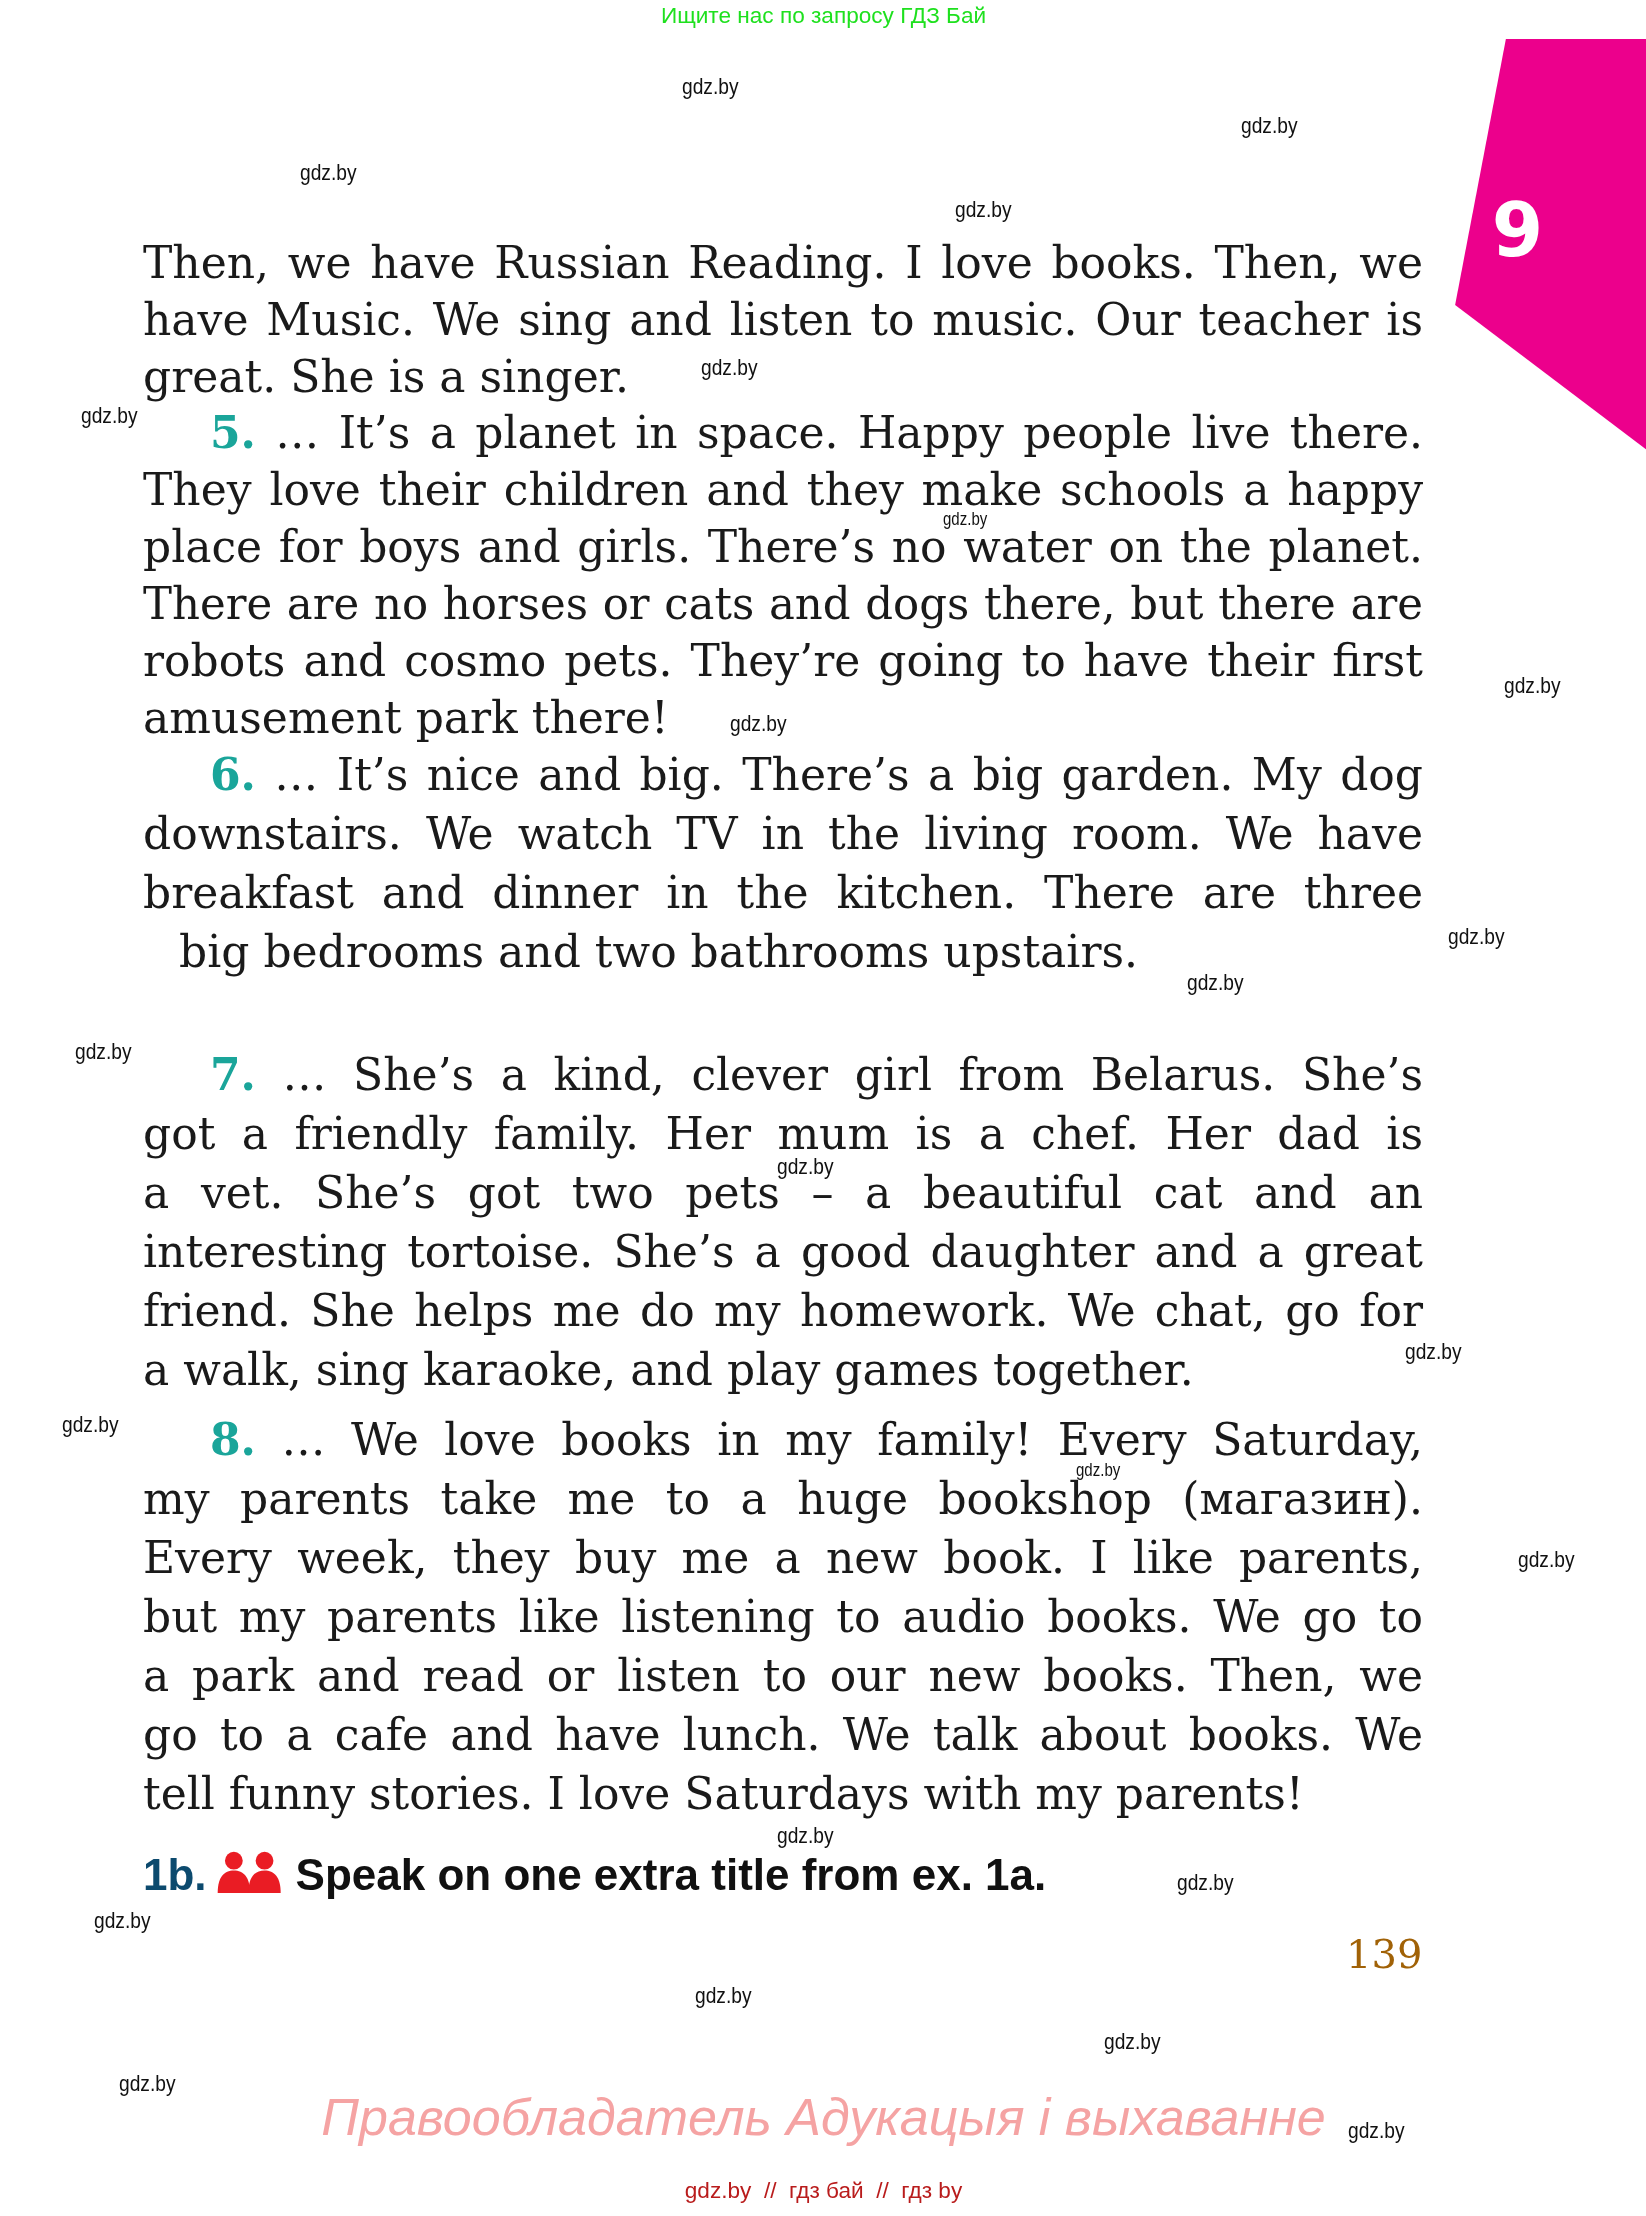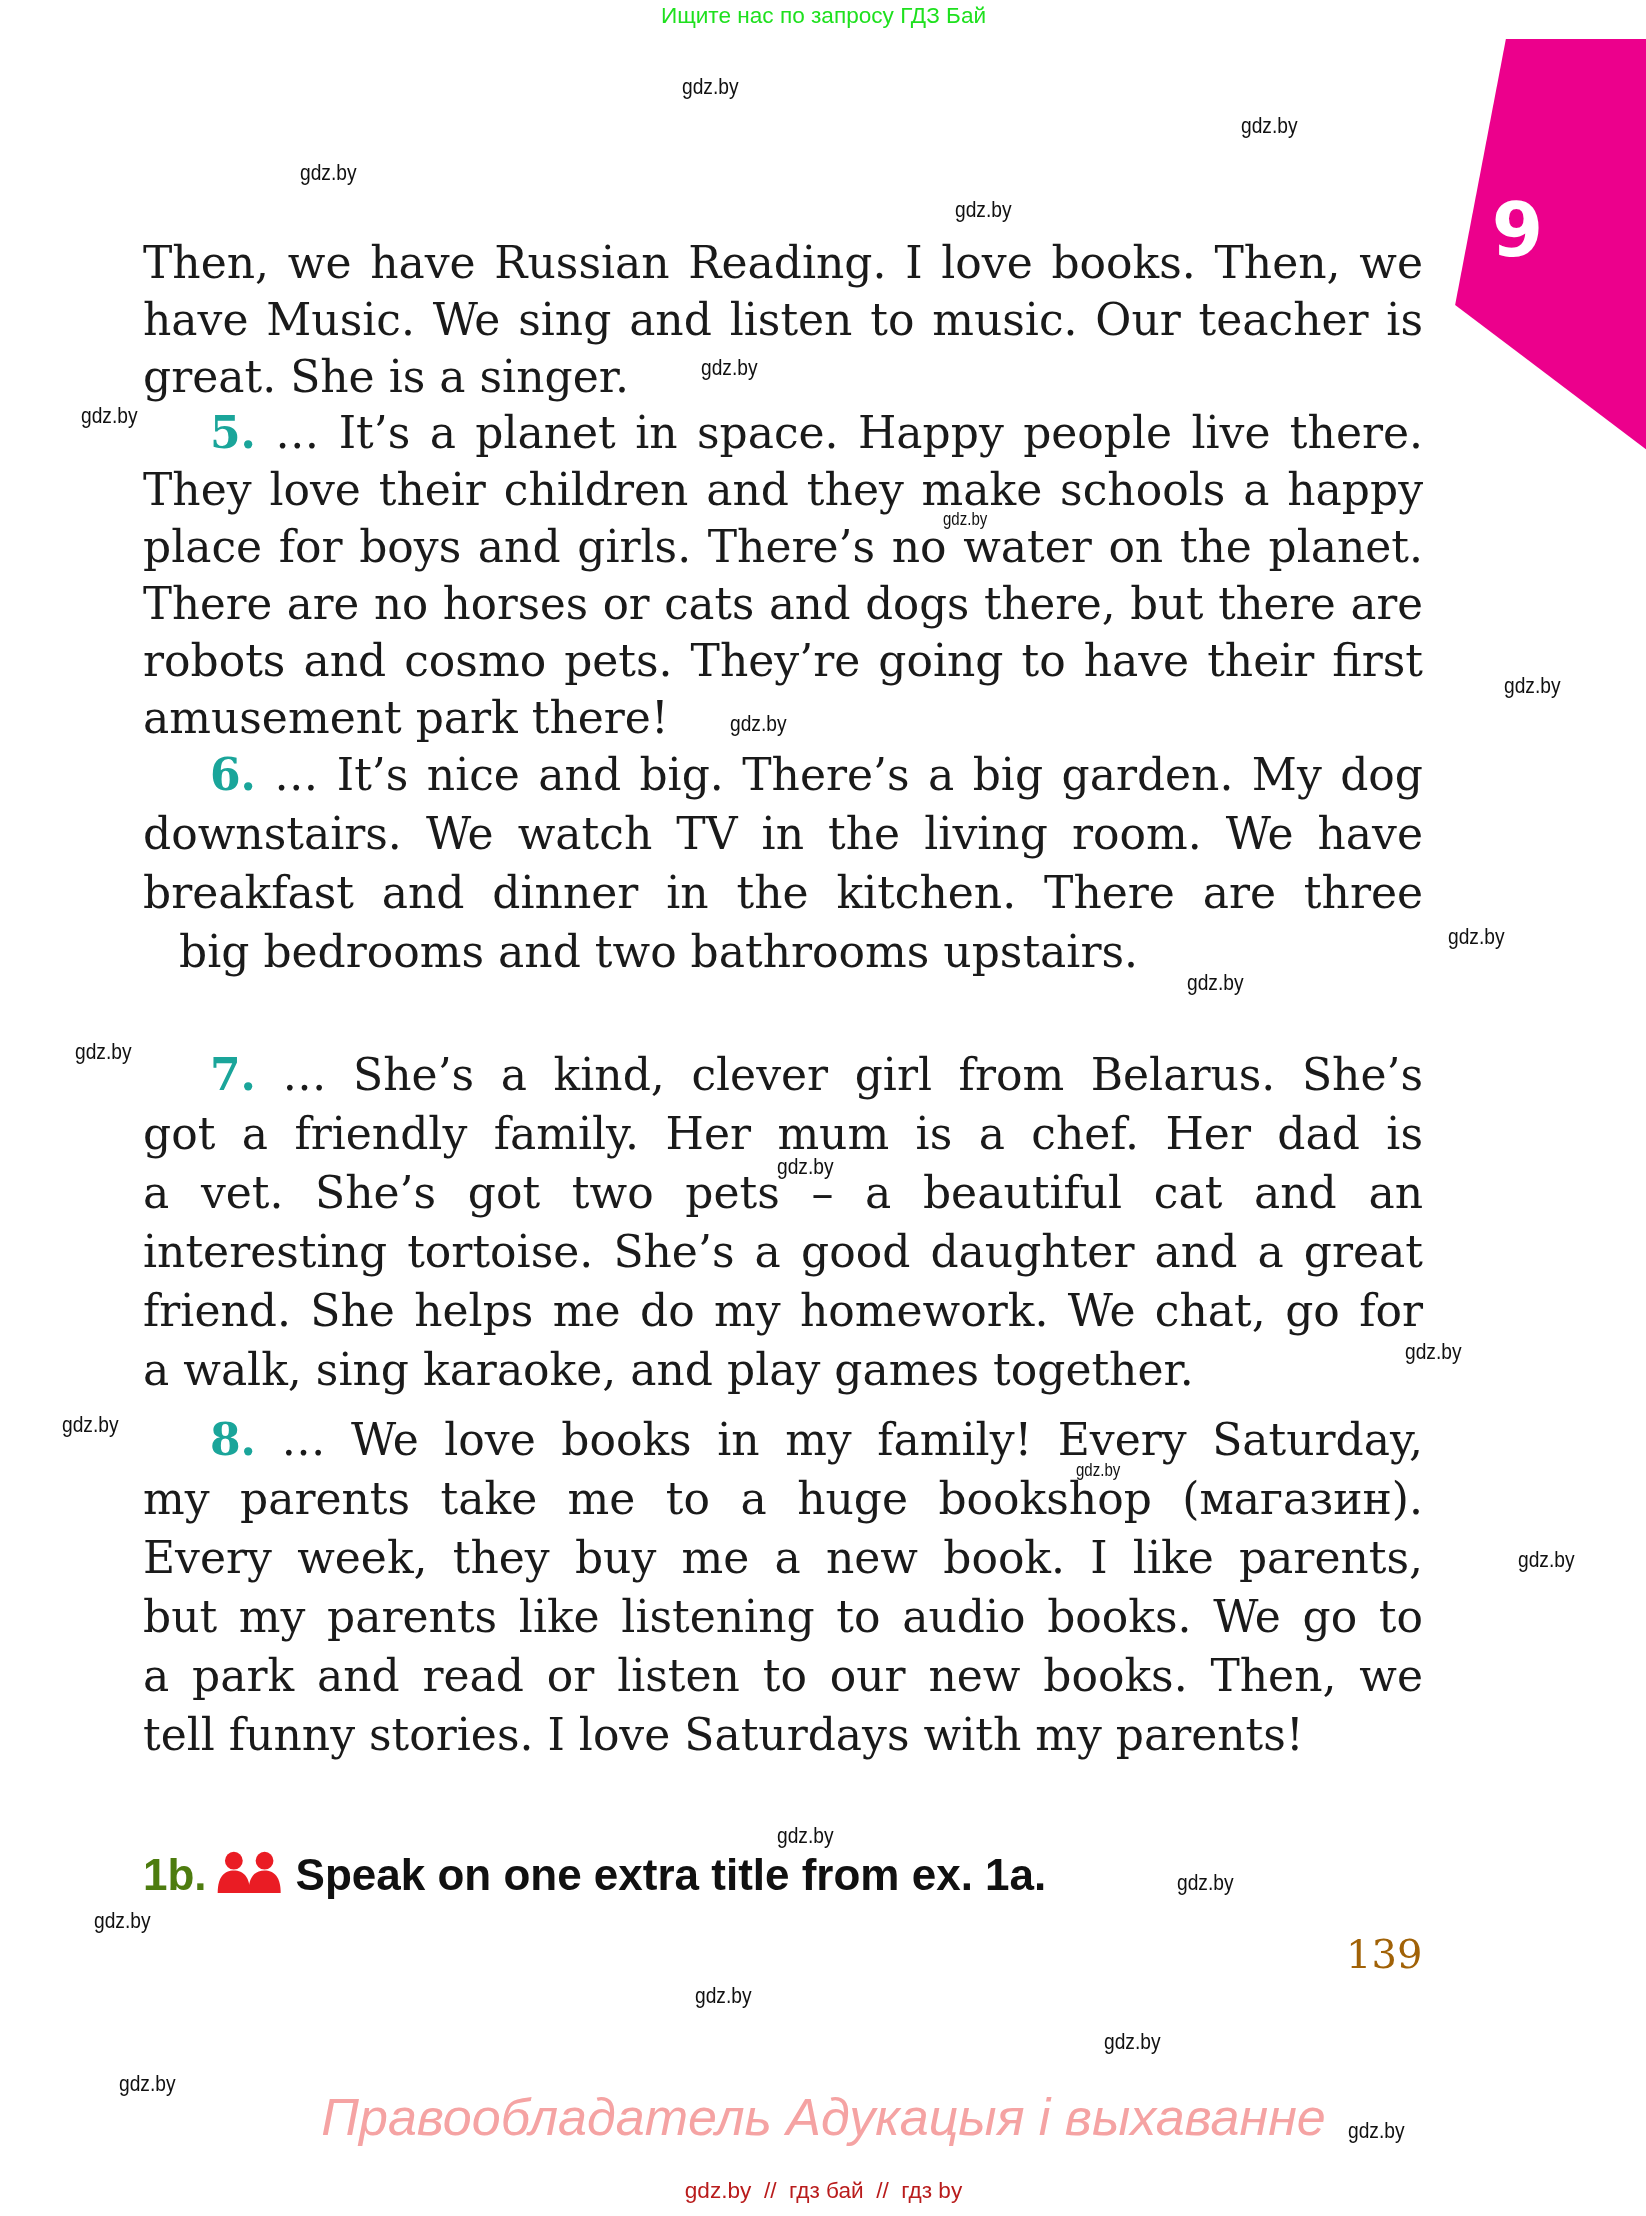--- a/index.html
+++ b/index.html
@@ -32,21 +32,21 @@
     text-align:justify; text-align-last:justify;
     transform-origin:left top;
   }
   .line.last { text-align-last:left; }
   .line.indent { padding-left:67px; }
   .num { color:#1aa59a; font-weight:bold; }
   .task {
     left:143px; top:1850px; white-space:nowrap;
     font-family:"Liberation Sans", sans-serif; font-weight:bold; font-size:44px; color:#111;
   }
-  .task .tnum { color:#4d7c0f; }
+  .task .tnum { color:#0c4a6e; }
   .task .icon { display:inline-block; vertical-align:-3.2px; margin:0 11.3px 0 9.7px; }
   .page-number {
     left:1346px; top:1931px; font-family:"DejaVu Serif", serif; font-size:40px; color:#a16207;
   }
   .copyright {
     left:0; width:1647px; top:2087px; text-align:center;
     font-family:"Liberation Sans", sans-serif; font-style:italic; font-size:52px; color:#f5a3a3;
   }
   .footer-links {
     left:0; width:1647px; top:2178px; text-align:center;
@@ -93,20 +93,21 @@
   <span class="line" style="height:59px;">friend. She helps me do my homework. We chat, go for</span>
   <span class="line last" style="height:59px;">a walk, sing karaoke, and play games together.</span>
 </div>
 
 <div class="abs body-text" style="top:1410px; line-height:59px;">
   <span class="line indent" style="height:59px;"><span class="num">8.</span> <span>… We love books in my family! Every Saturday,</span></span>
   <span class="line" style="height:59px;">my parents take me to a huge bookshop (магазин).</span>
   <span class="line" style="height:59px;">Every week, they buy me a new book. I like parents,</span>
   <span class="line" style="height:59px;">but my parents like listening to audio books. We go to</span>
   <span class="line" style="height:59px;">a park and read or listen to our new books. Then, we</span>
+  <span class="line" style="height:59px;">go to a cafe and have lunch. We talk about books. We</span>
   <span class="line last" style="height:59px;">tell funny stories. I love Saturdays with my parents!</span>
 </div>
 
 <div class="abs task">
   <span class="tnum">1b.</span><span class="icon"><svg width="68" height="42" viewBox="0 0 84 52">
         <circle cx="22" cy="12" r="11" fill="#ea1c24"></circle>
         <path d="M2,52 C2,32 10,24 22,24 C34,24 42,32 42,52 Z" fill="#ea1c24"></path>
         <circle cx="60" cy="12" r="11" fill="#ea1c24"></circle>
         <path d="M40,52 C40,32 48,24 60,24 C72,24 80,32 80,52 Z" fill="#ea1c24"></path>
       </svg></span><span>Speak on one extra title from ex. 1a.</span>

